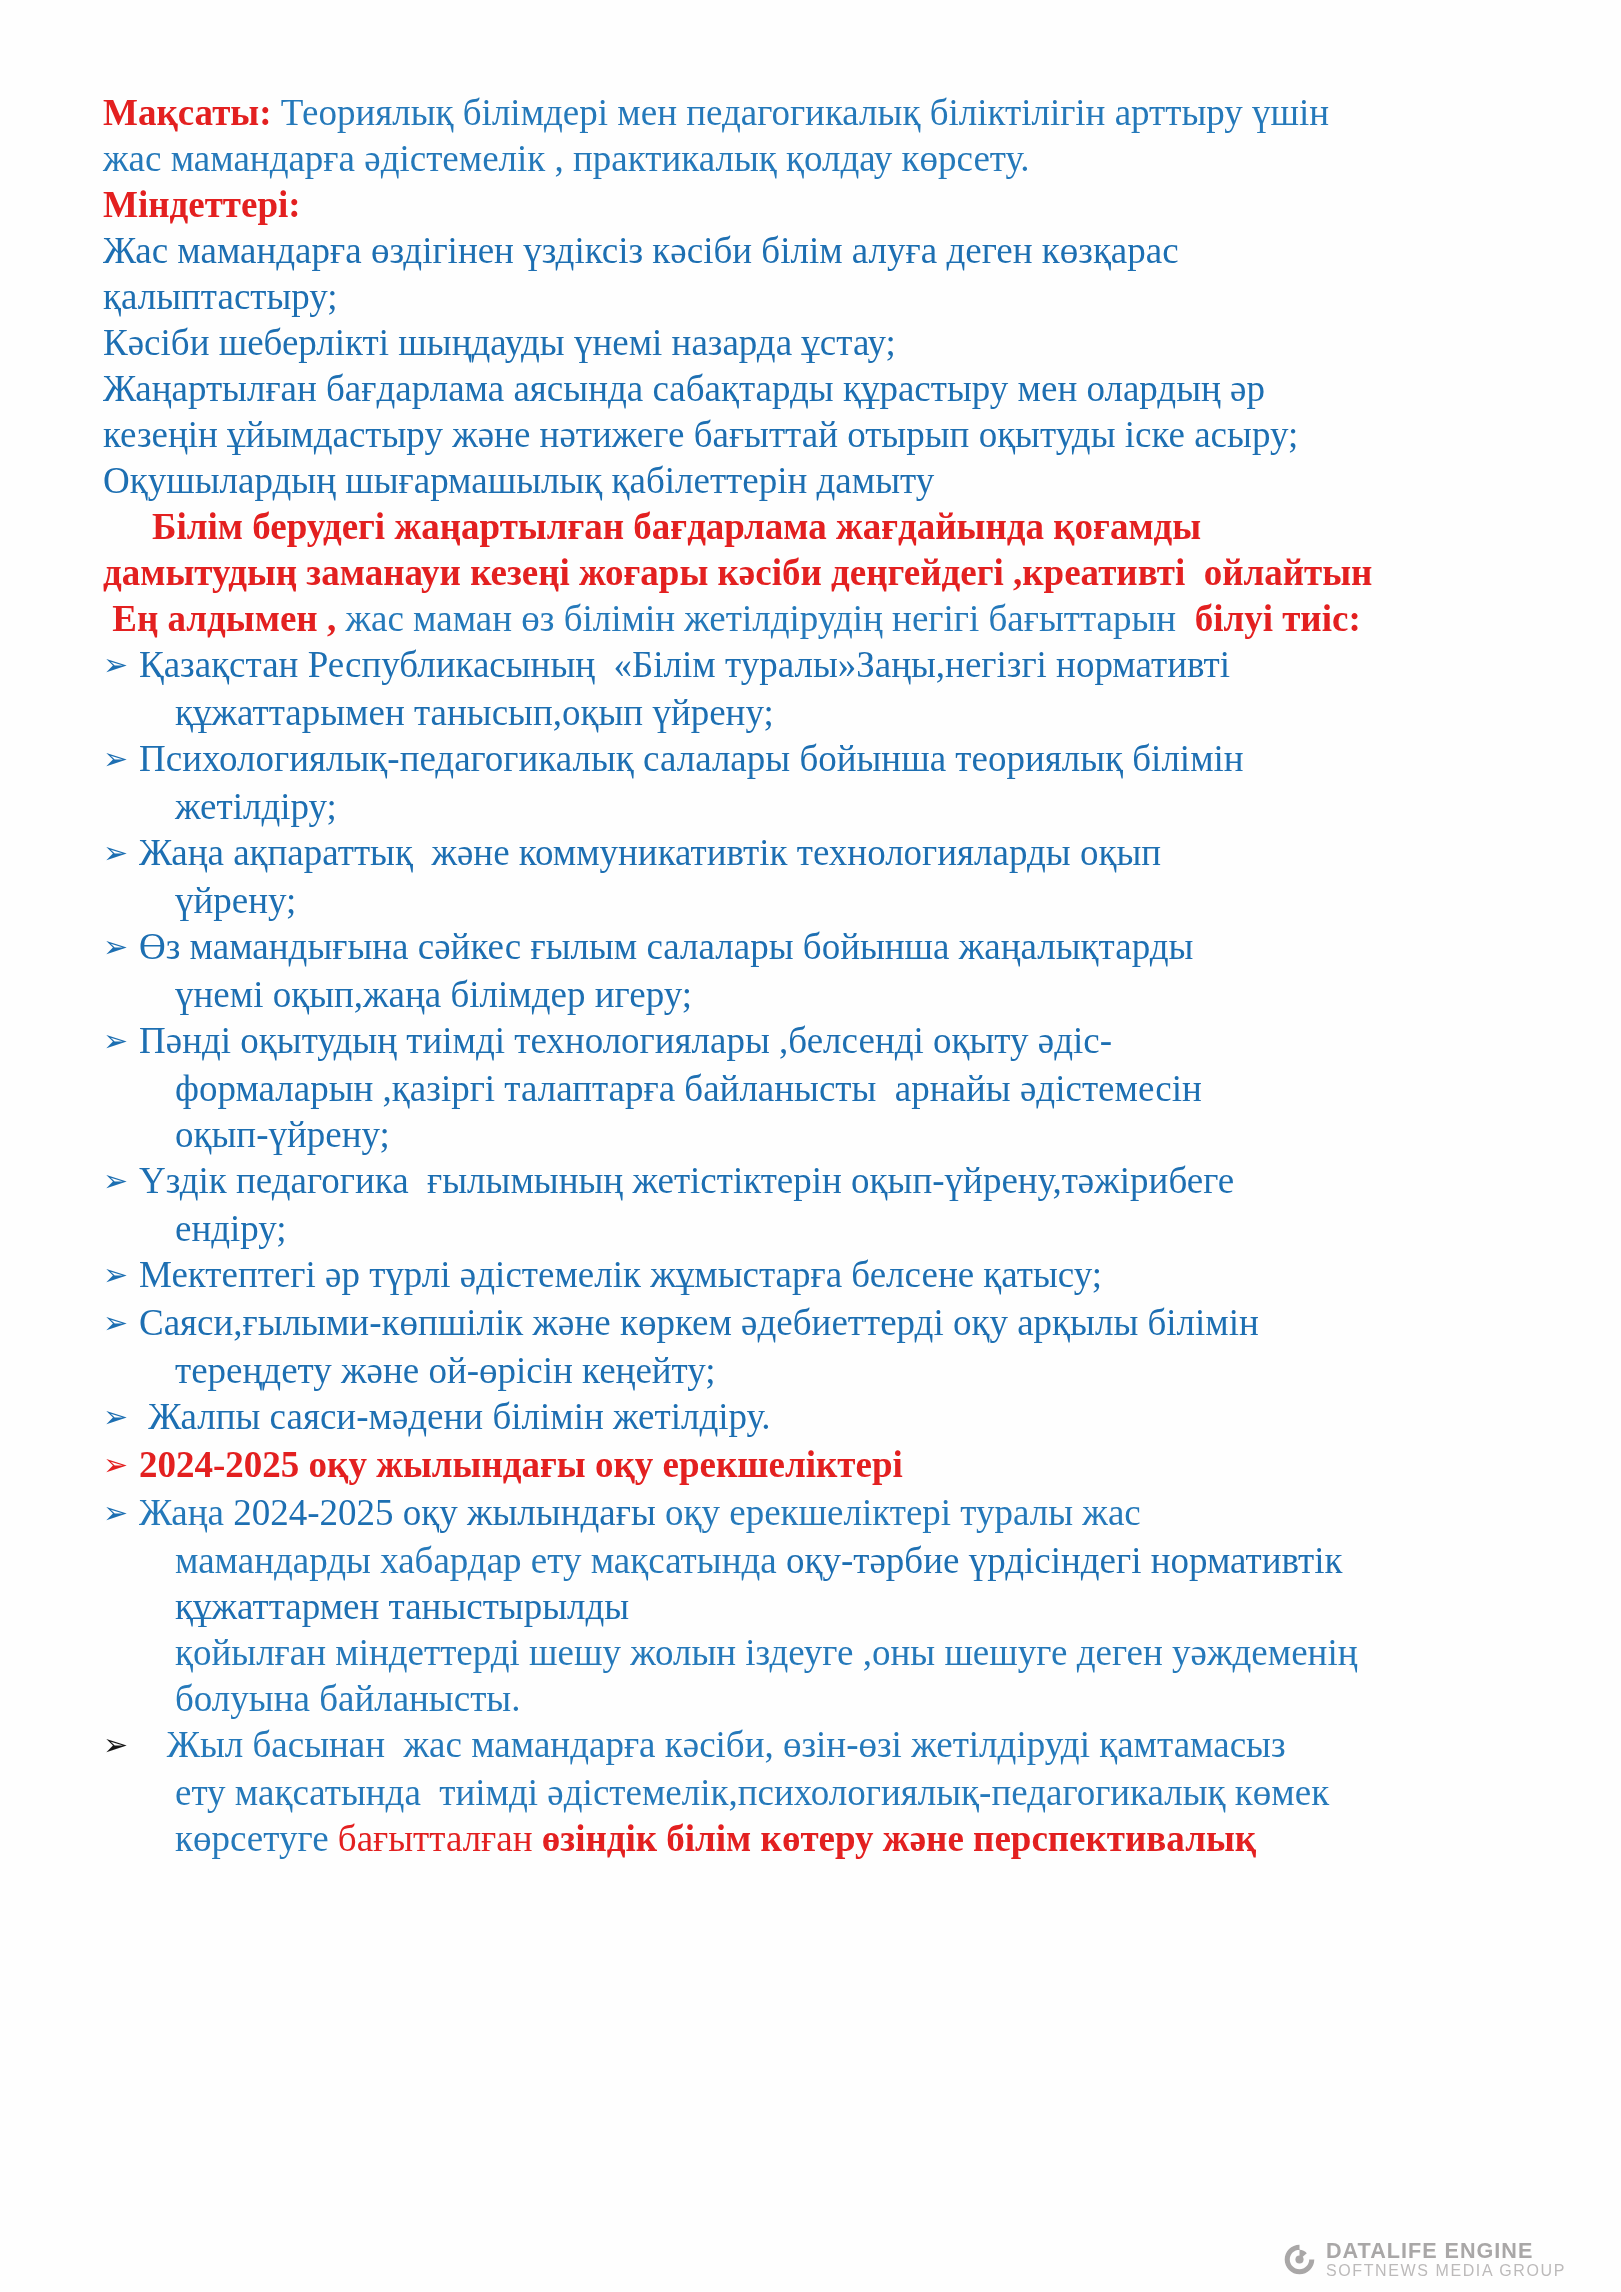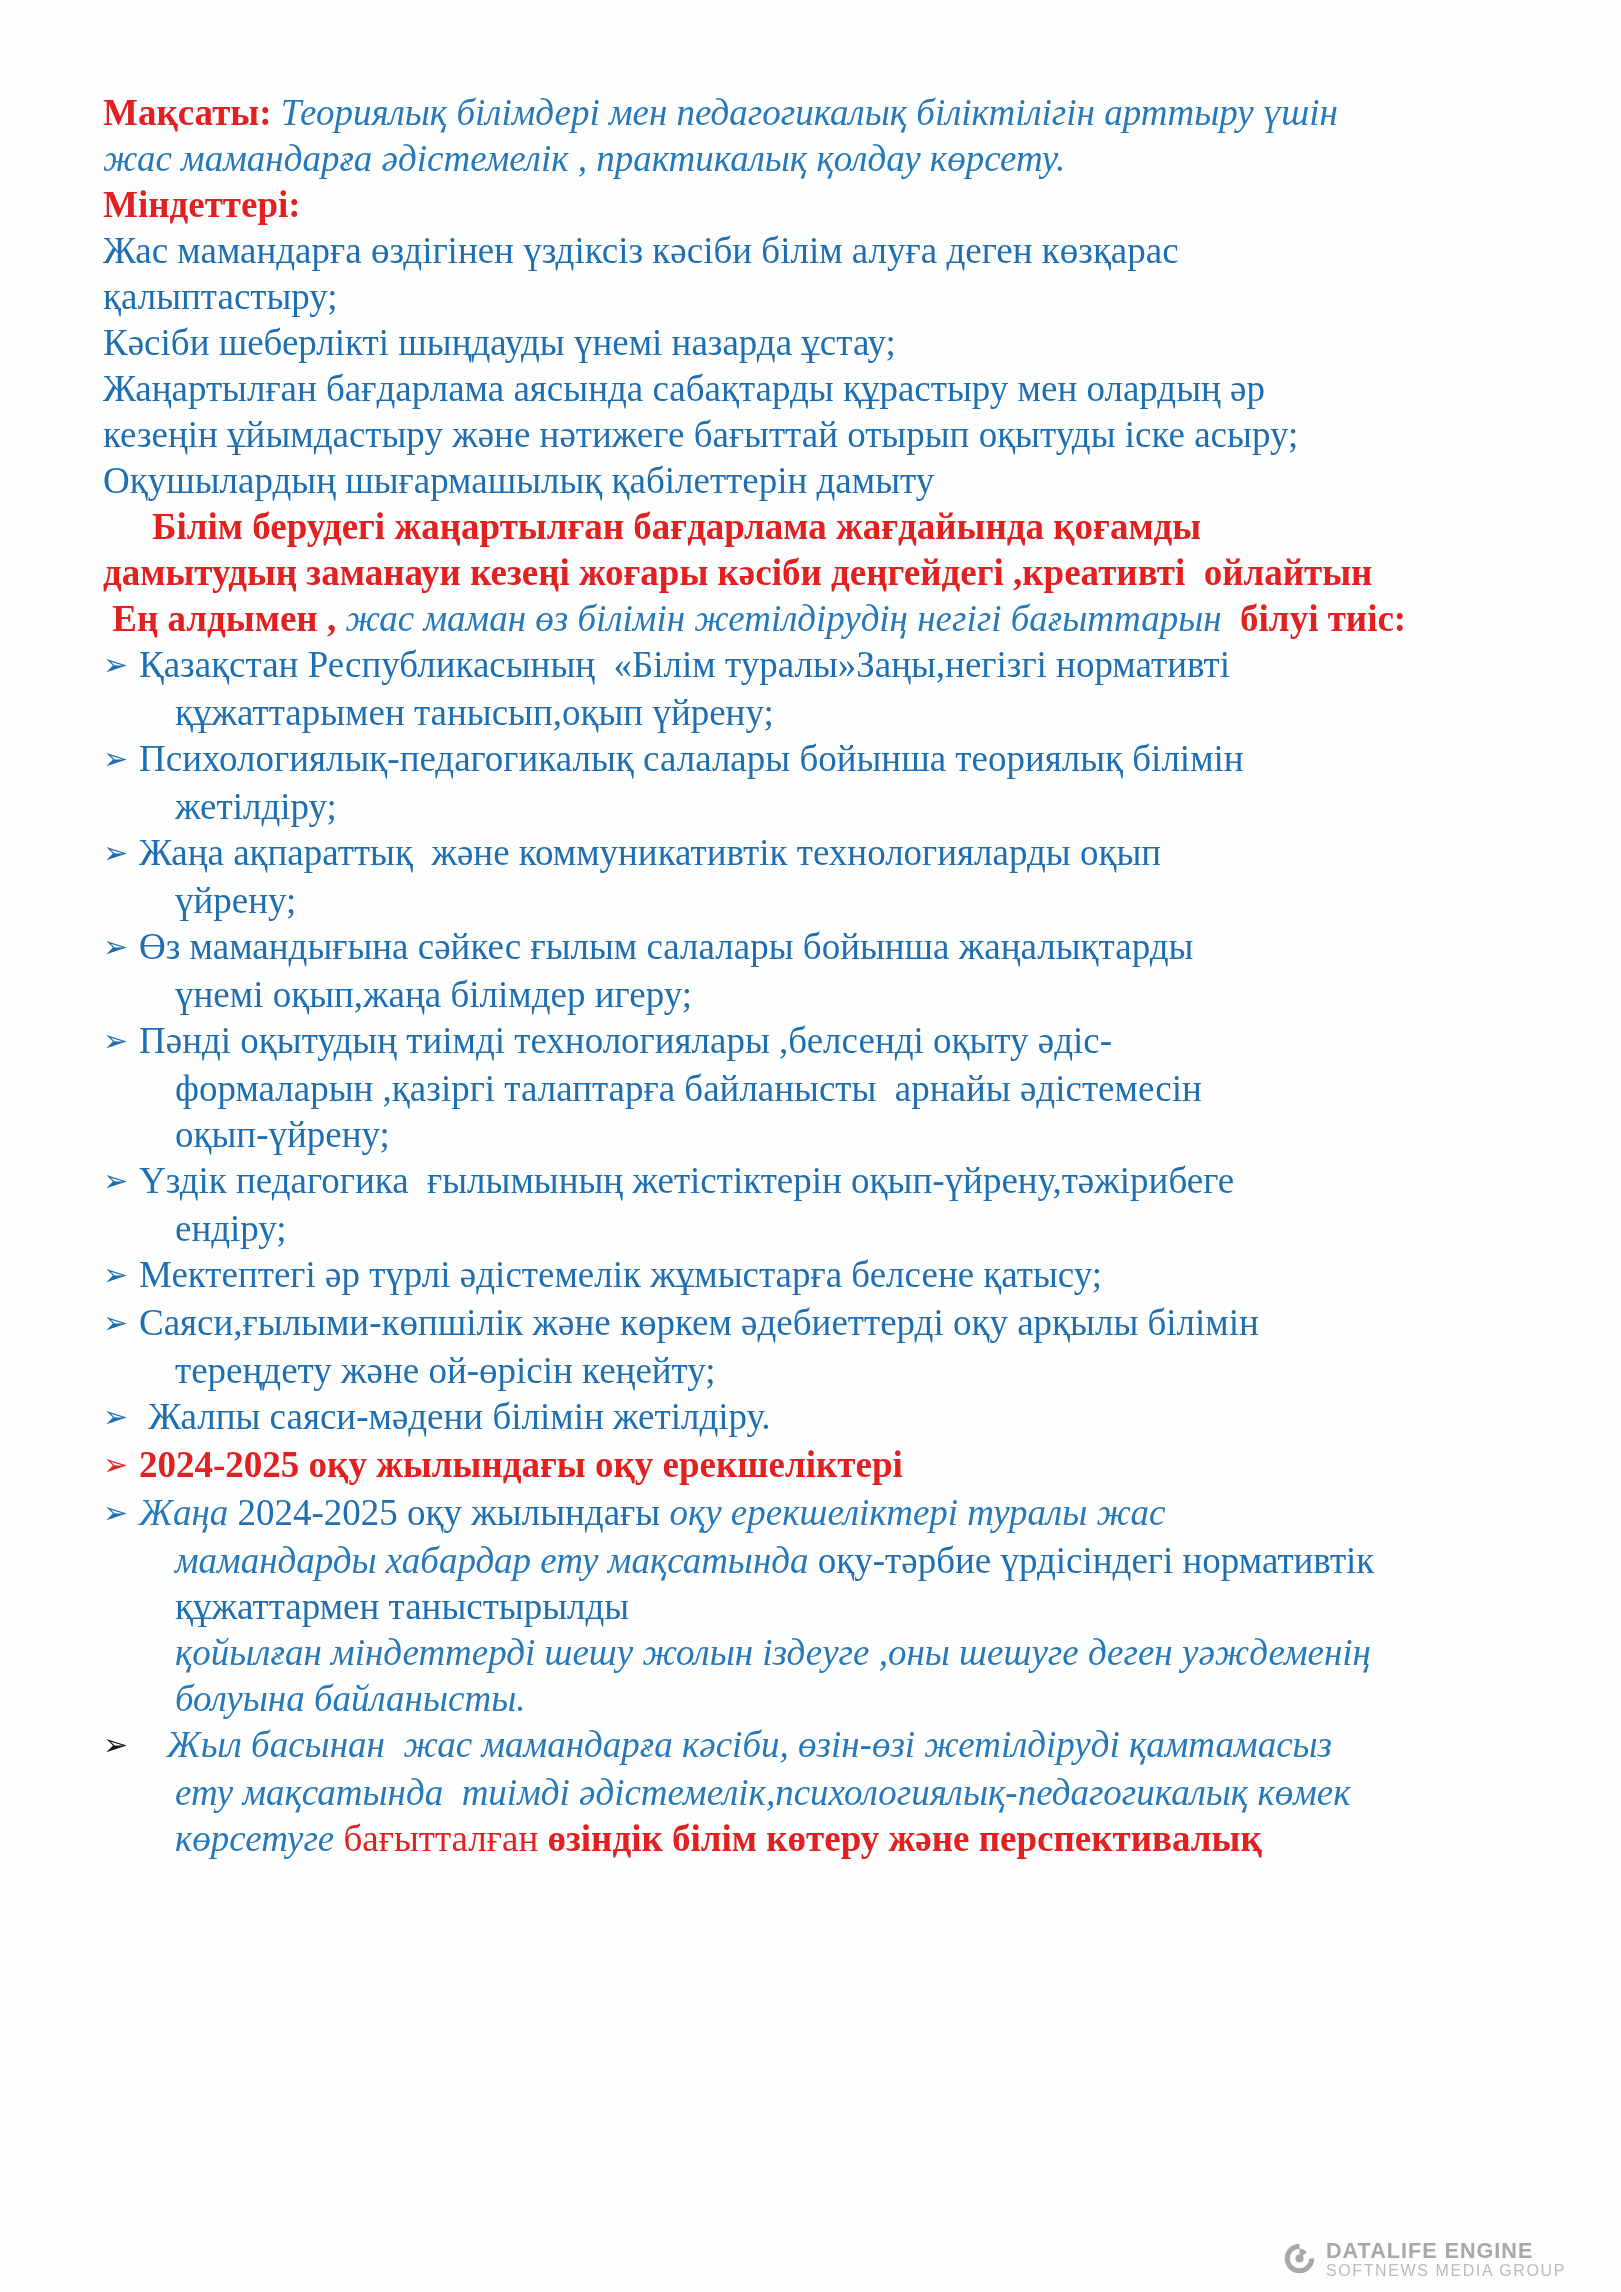--- a/index.html
+++ b/index.html
@@ -42,26 +42,27 @@
     font-size:30px;
     font-family:"DejaVu Sans", sans-serif;
     transform:translateY(-2px);
   }
   .m-b{color:var(--blue-bold);}
   .m-r{color:var(--red);}
   .m-k{color:var(--ink-black);}
   .seg.rb{color:var(--red);font-weight:700;}
   .seg.rr{color:var(--red);}
   .seg.bb{color:var(--blue-bold);font-weight:400;}
-  .seg.br{color:var(--blue);font-style:italic;}
+  .seg.br{color:var(--blue);}
   .watermark{
     position:absolute;
     right:55px;
     bottom:13.7px;
     display:flex;
+    align-items:center;
     gap:7.8px;
   }
   .wm-icon{width:37px;height:37px;flex:0 0 auto;}
   .wm-text{display:flex;flex-direction:column;line-height:1.05;}
   .wm-brand{
     font-family:"Liberation Sans", sans-serif;
     font-weight:700;
     font-size:21.6px;
     letter-spacing:1px;
     color:var(--wm-gray);

